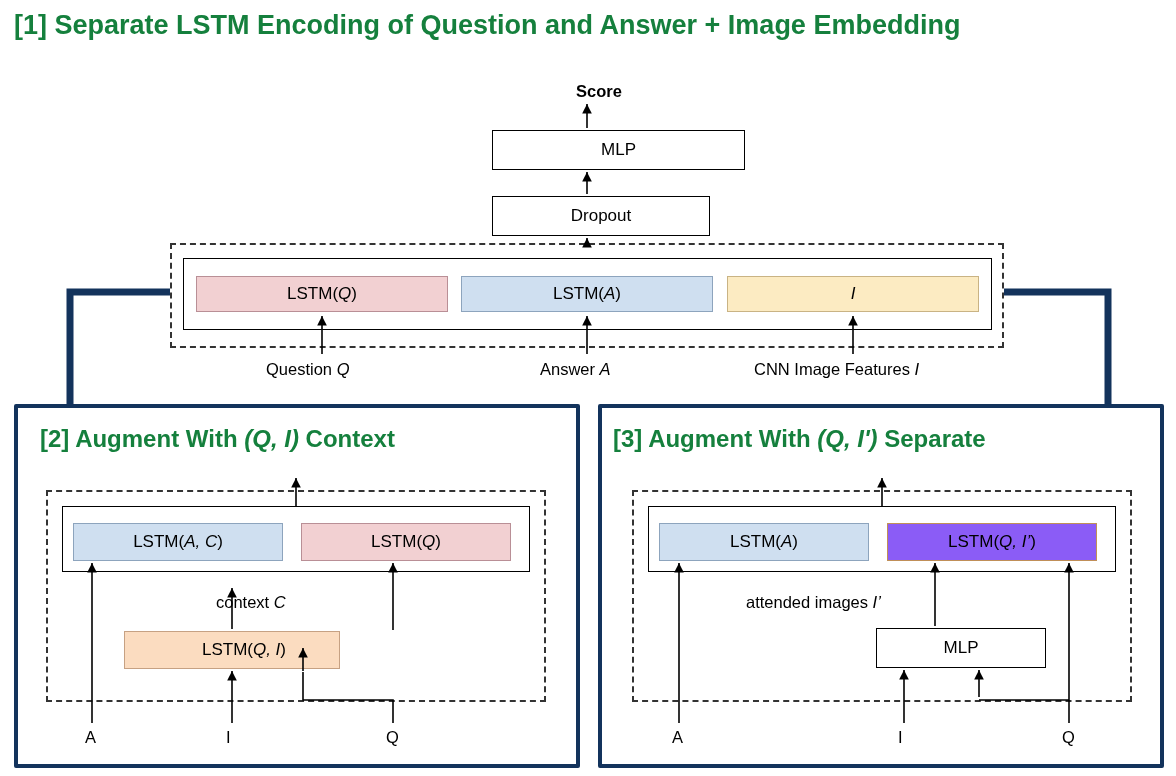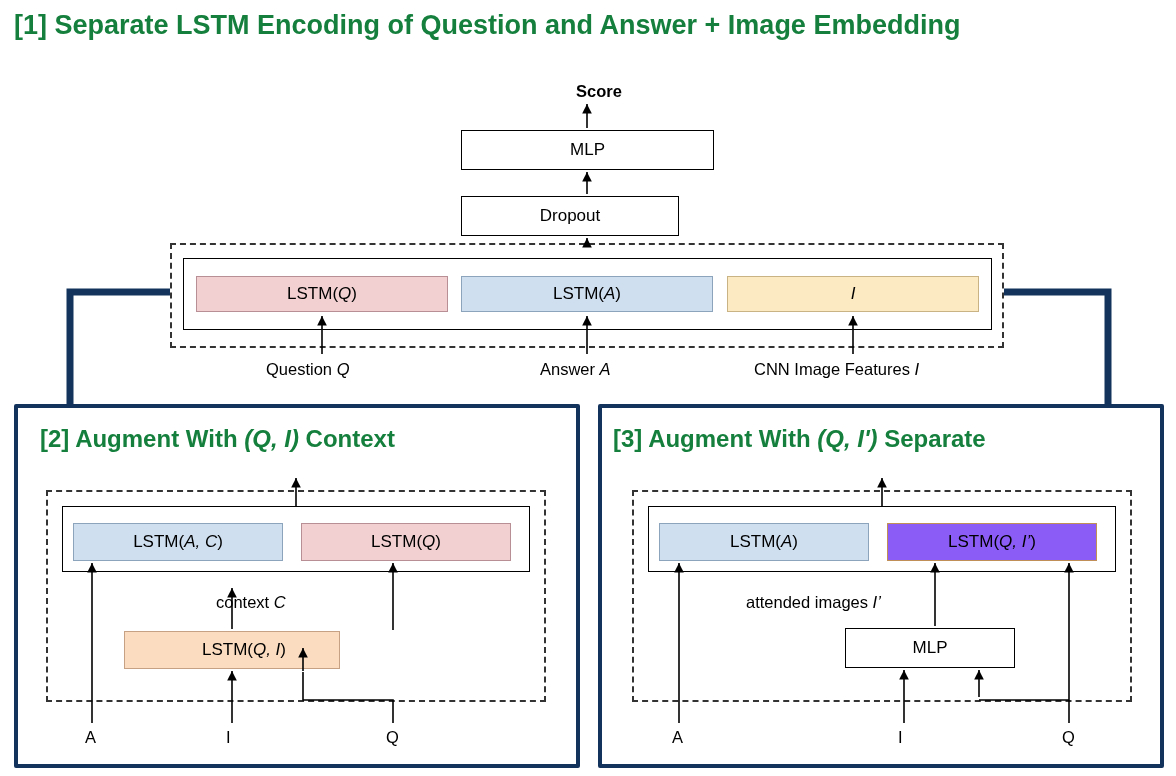--- a/index.html
+++ b/index.html
@@ -46,20 +46,21 @@
   
   .box {
     box-sizing: border-box;
     border: 1.5px solid #000;
     background: #fff;
     display: flex;
     align-items: center;
     justify-content: center;
     font-size: 17px;
     color: #000;
+    margin-left: 31px;
   }
   .cell {
     box-sizing: border-box;
     border: 1.5px solid #7f8fa6;
     display: flex;
     align-items: center;
     justify-content: center;
     font-size: 17px;
     color: #000;
   }

